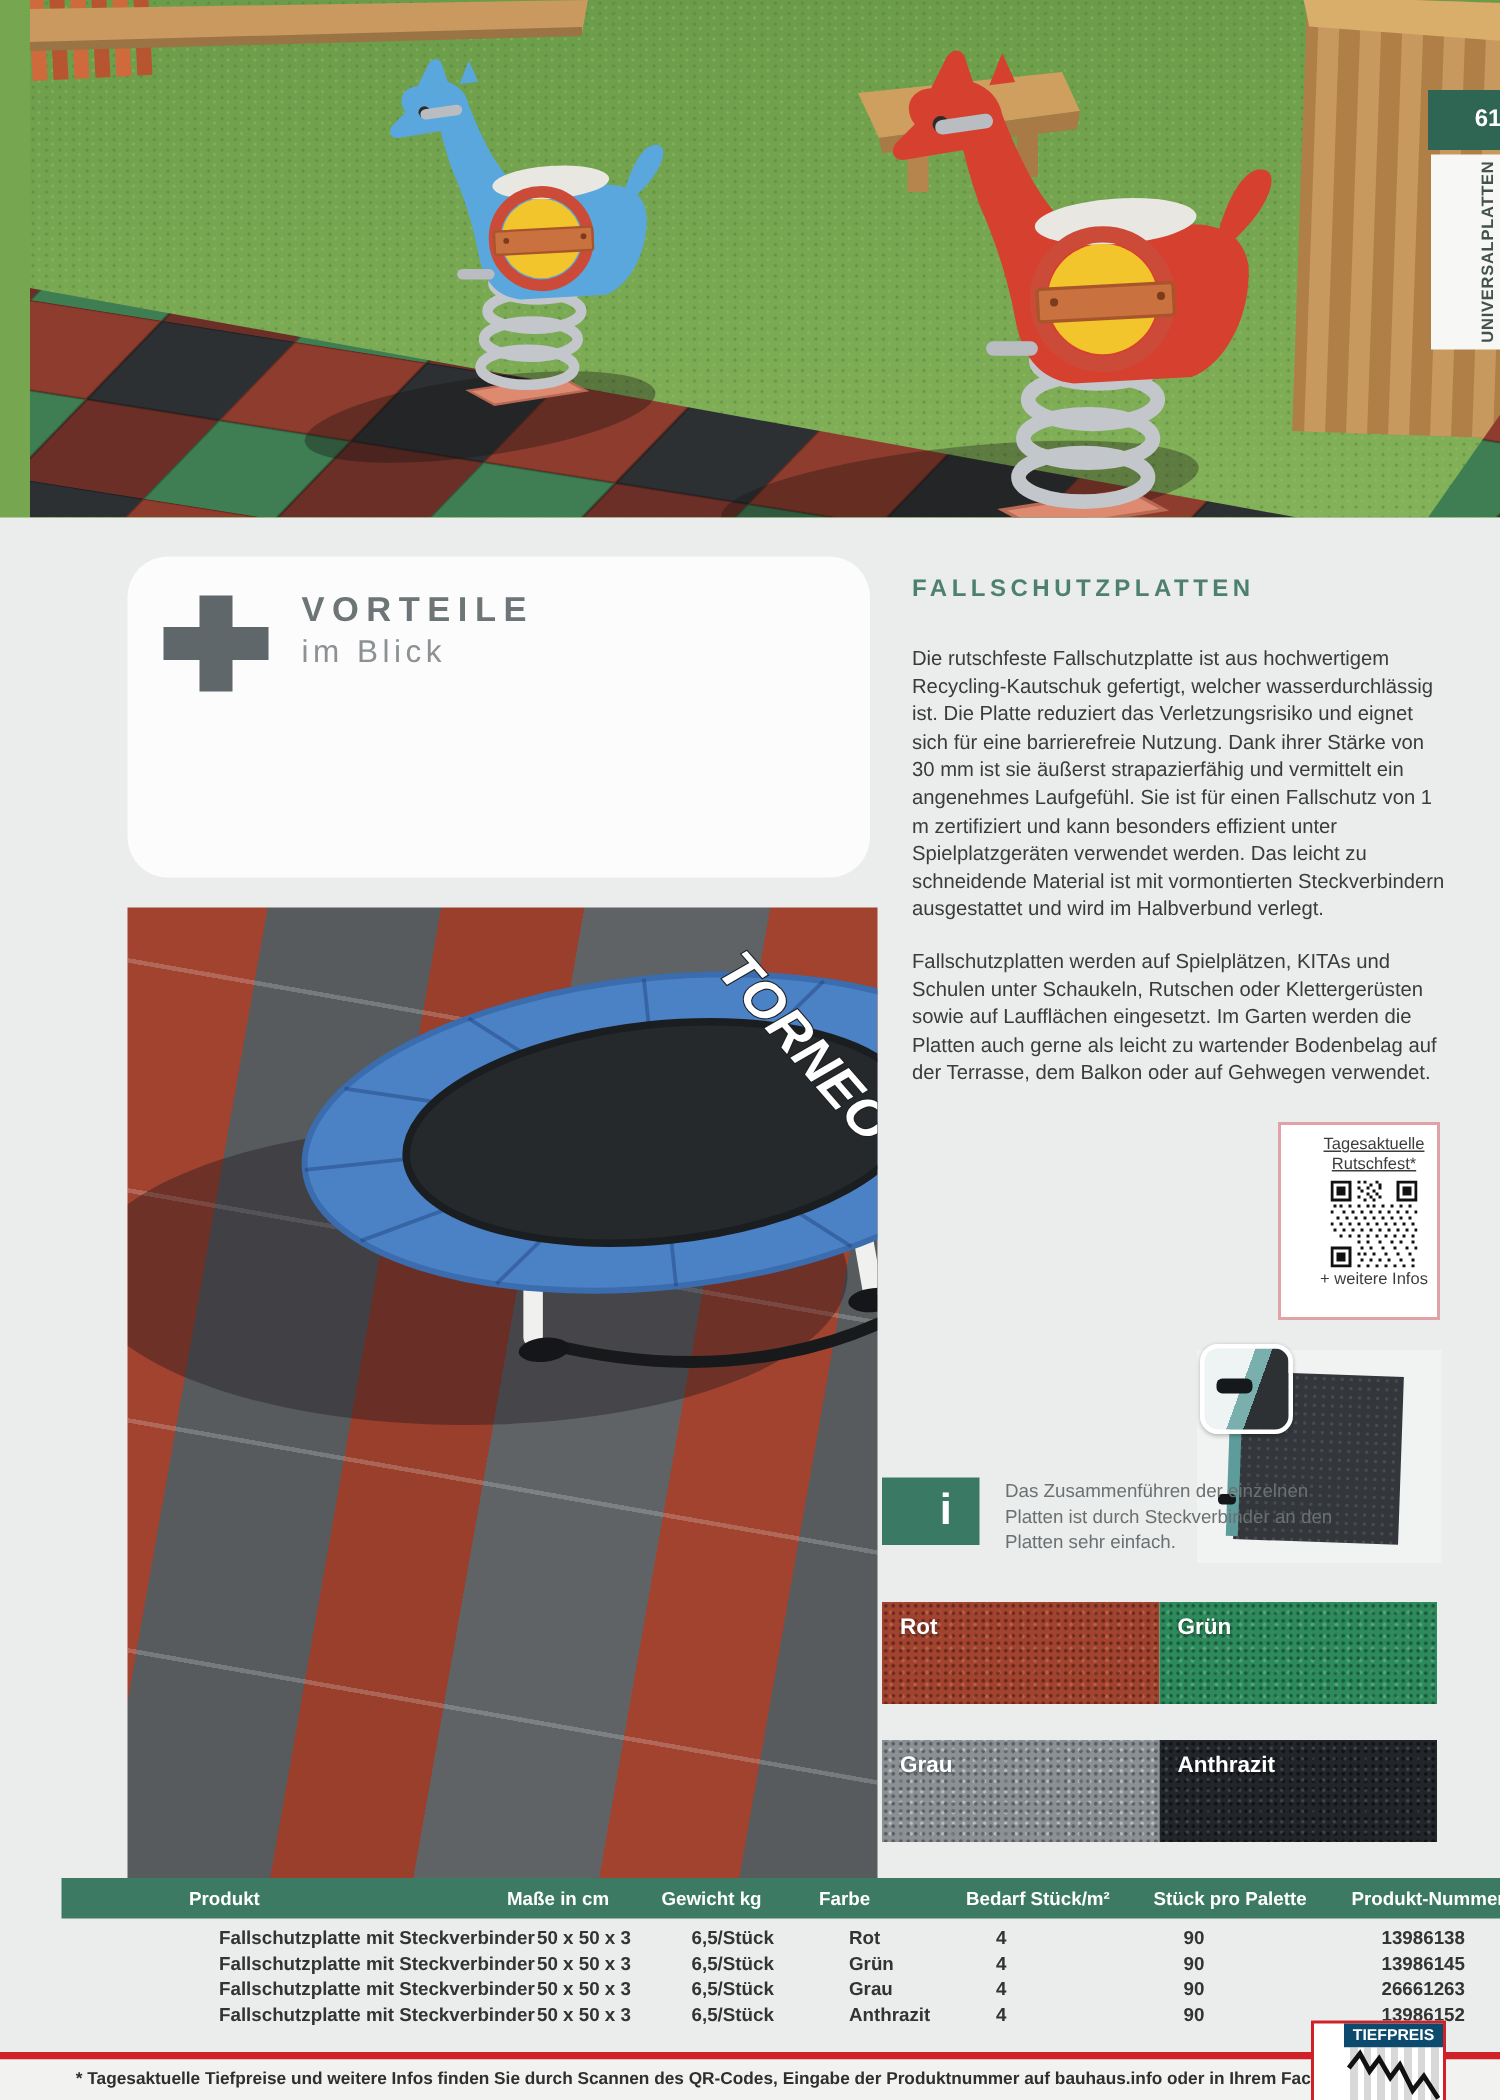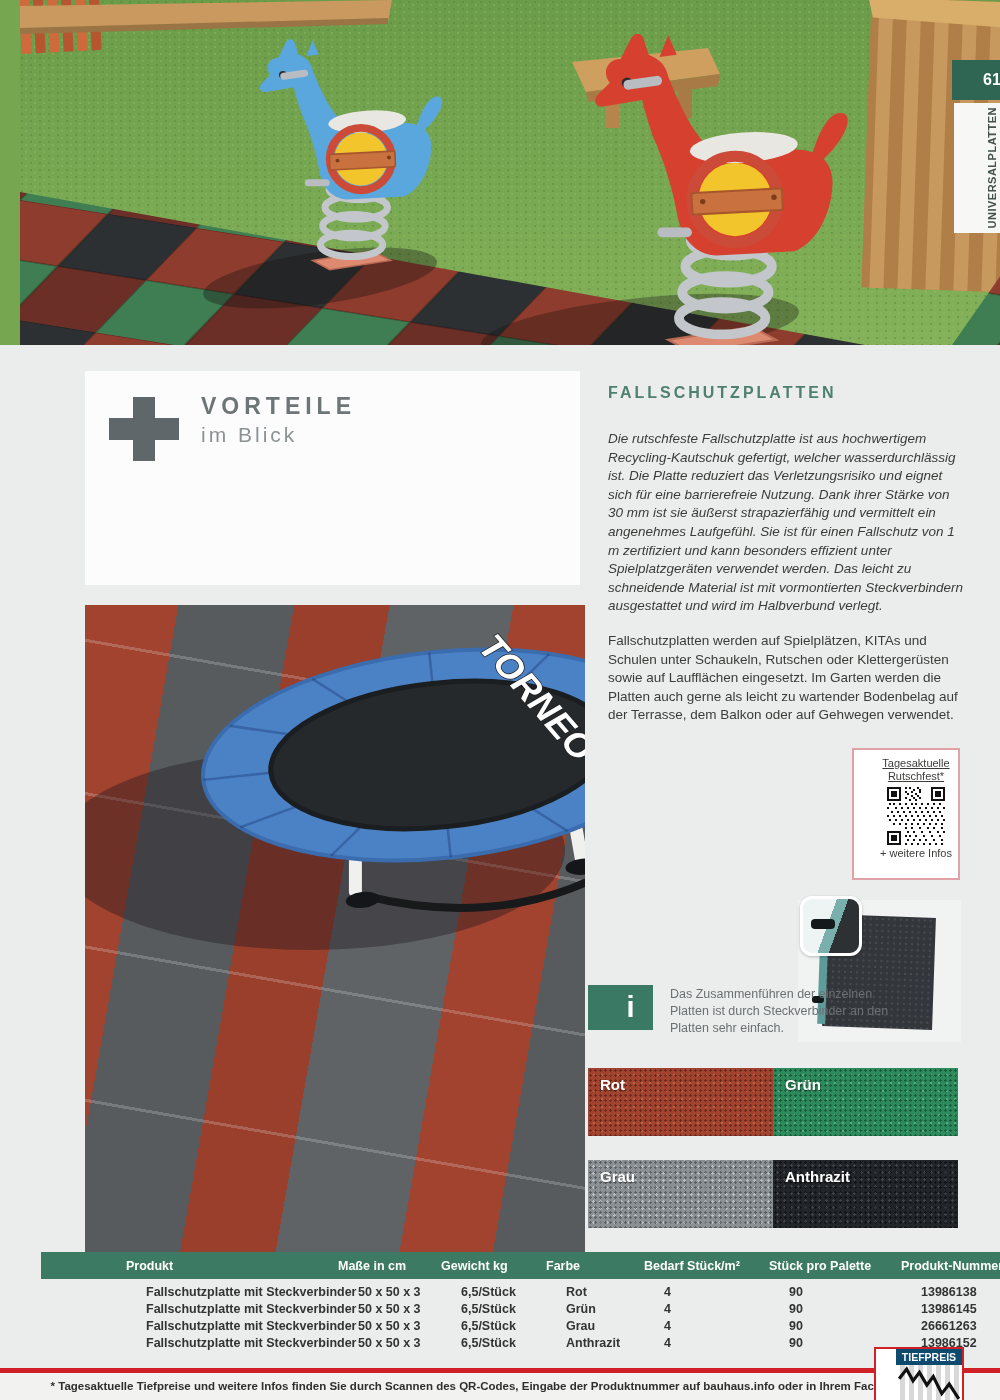--- a/index.html
+++ b/index.html
@@ -17,34 +17,34 @@
 
   
   .page-num{left:952px;top:60px;width:40px;height:40px;background:#2e6553;
     color:#fff;font-weight:bold;font-size:16px;display:flex;align-items:center;justify-content:center;}
   .side-label{left:954px;top:103px;width:36px;height:130px;background:#f7f7f5;
     display:flex;align-items:center;justify-content:center;}
   .side-label span{writing-mode:vertical-rl;transform:rotate(180deg);
     font-size:11px;font-weight:bold;letter-spacing:.5px;color:#44524c;white-space:nowrap;}
 
   
-  .vorteile{left:85px;top:371px;width:475px;height:214px;background:#fcfcfc;}
+  .vorteile{left:85px;top:371px;width:475px;height:214px;background:#fcfcfc;border-radius:27px;}
   .plus-icon{position:absolute;left:24px;top:26px;width:70px;height:64px;}
   .plus-icon::before{content:"";position:absolute;left:0;top:21px;width:70px;height:22px;background:#5f676a;}
   .plus-icon::after{content:"";position:absolute;left:24px;top:0;width:22px;height:64px;background:#5f676a;}
   .vort-title{position:absolute;left:116px;top:22px;font-size:23px;font-weight:bold;
     color:#6e7577;letter-spacing:5px;}
   .vort-sub{position:absolute;left:116px;top:52px;font-size:21px;color:#8c9294;letter-spacing:3px;}
   .vort-list{position:absolute;left:30px;top:100px;list-style:none;margin:0;padding:0;}
   .vort-list li{position:relative;padding-left:22px;font-size:14px;line-height:18.6px;color:#3c3c3b;}
   .vort-list li::before{content:"";position:absolute;left:0;top:5px;width:9px;height:9px;background:#47806b;}
 
   
   .art-title{left:588px;top:384px;font-size:16px;font-weight:bold;color:#4e8070;letter-spacing:3px;}
-  .art-p1{left:588px;top:430px;width:358px;font-size:13.5px;line-height:18.6px;color:#3b3b3a;font-style:italic;}
+  .art-p1{left:588px;top:430px;width:358px;font-size:13.5px;line-height:18.6px;color:#3b3b3a;}
   .art-p2{left:588px;top:632px;width:358px;font-size:13.5px;line-height:18.6px;color:#3b3b3a;}
 
   
   .qr-box{left:852px;top:748px;width:84px;height:128px;background:#fff;border:2px solid #dfa2a6;
     text-align:center;}
   .qr-line{font-size:11px;line-height:13px;color:#3c3c3b;text-decoration:underline;}
   .qr-top{margin-top:7px;}
   .qr-svg{display:block;margin:4px auto 2px auto;width:58px;height:58px;}
   .qr-foot{font-size:11px;color:#3c3c3b;margin-top:2px;}
 

